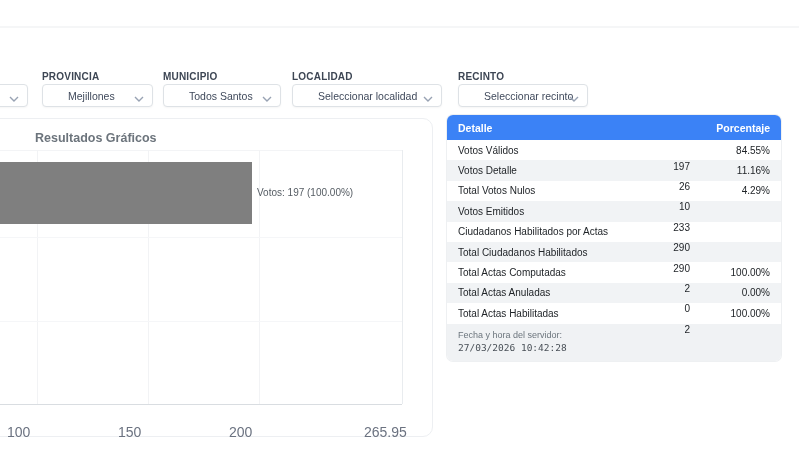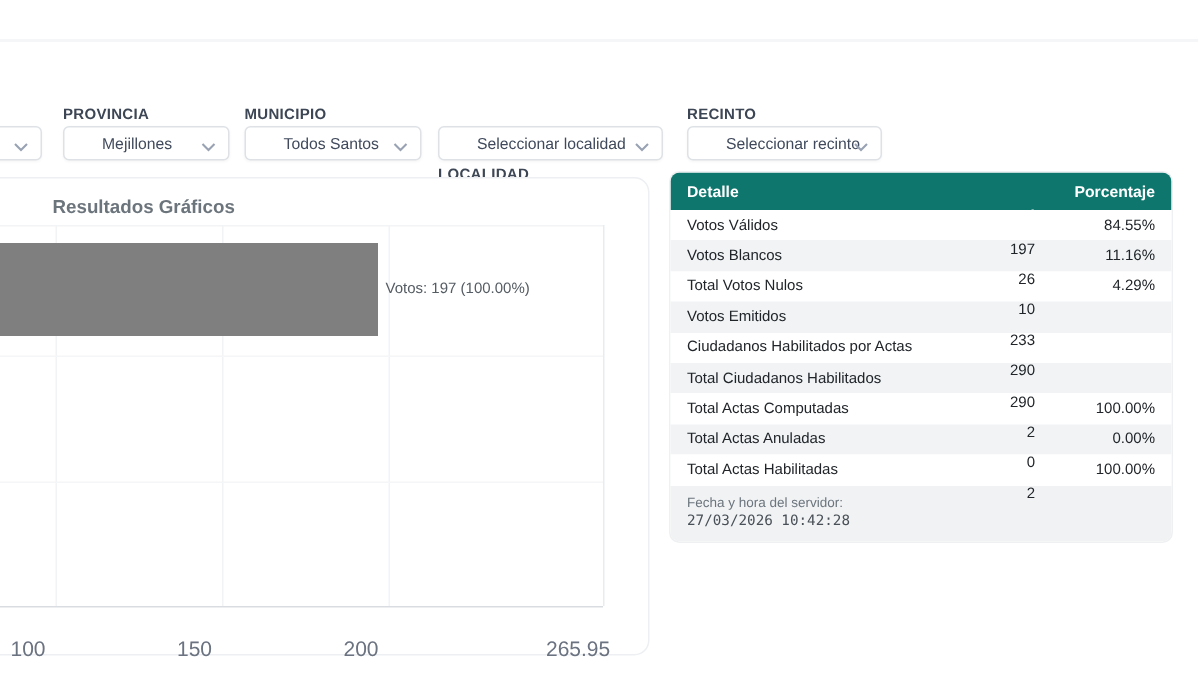--- a/index.html
+++ b/index.html
@@ -9,21 +9,21 @@
 
   
   .navbar { position:absolute; left:0; top:0; width:799px; height:28px; background:#fff; border-bottom:2px solid #f5f6f7; }
 
   
   .filter-label { position:absolute; top:71px; font-size:10px; font-weight:700; color:#3d4654; letter-spacing:.2px; }
   .select { position:absolute; top:84px; height:23px; background:#fff; border:1px solid #dee2e6; border-radius:4px;
             box-shadow:0 1px 2px rgba(0,0,0,.04); font-size:10.5px; color:#404a5c; display:flex; align-items:center;
             padding:0 22px 0 25px; cursor:pointer; white-space:nowrap; overflow:hidden; }
   .select .chev { position:absolute; right:8px; top:8px; }
-  .lab1 { left:42px;text-align:center; } .lab2 { left:163px; } .lab3 { left:292px;margin-top:40px; } .lab4 { left:458px; }
+  .lab1 { left:42px;text-align:center; } .lab2 { left:163px; } .lab3 { left:292px; } .lab4 { left:458px; }
   .sel0 { left:-70px; width:98px; }
   .sel1 { left:42px;  width:111px; }
   .sel2 { left:163px; width:118px; }
   .sel3 { left:292px; width:150px; }
   .sel4 { left:458px; width:130px; }
 
   
   .chart-card { position:absolute; left:-40px; top:118px; width:473px; height:319px; background:#fff;
                 border:1px solid #edeff2; border-radius:10px; }
   .chart-title { position:absolute; left:35px; top:131px; font-size:12.5px; font-weight:700; color:#6c747c; }
@@ -35,21 +35,21 @@
   .gh1 { top:237px; } .gh2 { top:321px; }
   .axis-x { position:absolute; left:0; top:404px; width:402px; height:1px; background:#d9dde1; }
   .bar { position:absolute; left:0; top:162px; width:252px; height:62px; background:#7f7f7f; }
   .bar-label { position:absolute; left:257px; top:187px; font-size:10px; color:#555c63; white-space:nowrap; }
   .tick { position:absolute; top:424px; width:60px; text-align:left; font-size:14px; color:#6b7280; }
   .tk1 { left:7px; } .tk2 { left:118px; } .tk3 { left:229px; } .tk4 { left:364px; }
 
   
   .table-card { position:absolute; left:447px; top:115px; width:334px; border-radius:6px; overflow:hidden;
                 box-shadow:0 0 0 1px #eef0f2; }
-  .thead { display:flex; align-items:center; height:25px; background:#0f766e; color:#fff; font-size:10.5px; font-weight:700;
+  .thead { display:flex; align-items:center; height:25px; background:#3b82f6; color:#fff; font-size:10.5px; font-weight:700;
            padding:0 11px; }
   .trow  { display:flex; align-items:center; height:20.4px; font-size:10px; color:#212529; padding:0 11px; background:#fff; }
   #table-rows .trow:nth-child(even) { background:#f1f3f5; }
   .c-det { flex:1; text-align:left; white-space:nowrap; overflow:hidden; }
   .c-tot { width:80px; text-align:right;margin-top:32px; }
   .c-pct { width:80px; text-align:right; }
   .tfoot { background:#f0f2f4; padding:6px 25px 8px 11px; }
   .tfoot .f-label { font-size:9px; color:#6c757d; }
   .tfoot .f-date  { font-size:9.5px; color:#495057; font-family:"DejaVu Sans Mono", monospace; margin-top:2px; }
 </style>
@@ -135,21 +135,21 @@
       <span class="c-pct">Porcentaje</span>
     </div>
     <div id="table-rows">
   <div class="trow">
     <span class="c-det">Votos Válidos</span>
     <span class="c-tot">197</span>
     <span class="c-pct">84.55%</span>
   </div>
 
   <div class="trow">
-    <span class="c-det">Votos Blancos</span>
+    <span class="c-det">Votos Detalle</span>
     <span class="c-tot">26</span>
     <span class="c-pct">11.16%</span>
   </div>
 
   <div class="trow">
     <span class="c-det">Total Votos Nulos</span>
     <span class="c-tot">10</span>
     <span class="c-pct">4.29%</span>
   </div>
 

